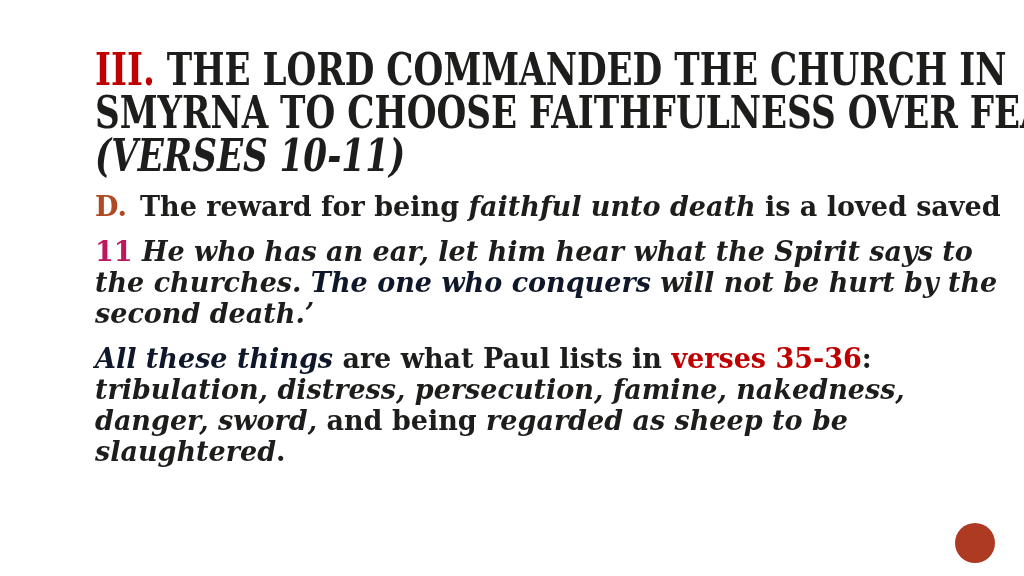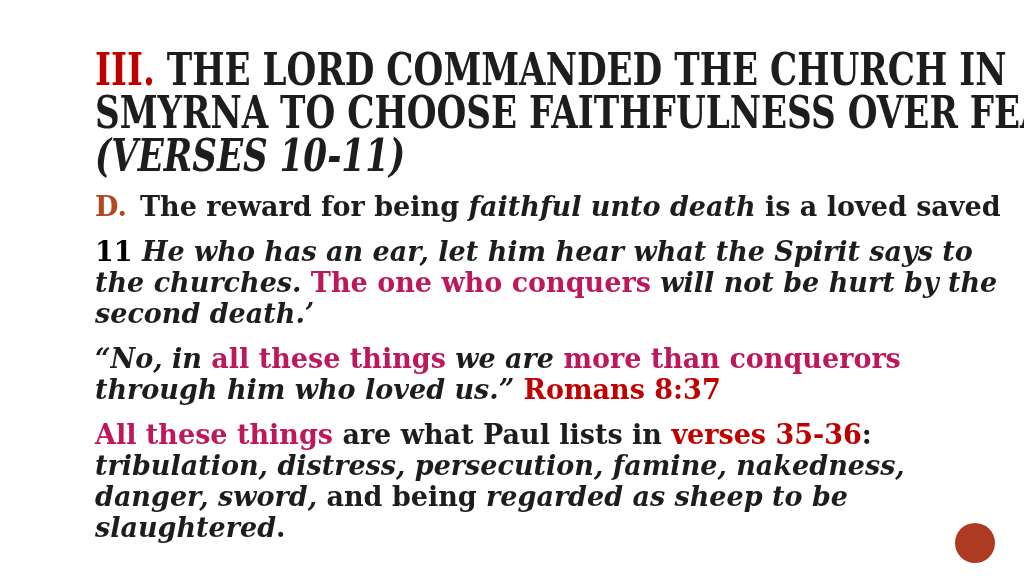--- a/index.html
+++ b/index.html
@@ -47,23 +47,23 @@
   }
   .para .marker {
     position: absolute;
     left: 0;
     top: 0;
     font-style: normal;
   }
   
   .seg.ink        { color: #1d1d1b; font-style: normal; }
   .seg.ink-i      { color: #1d1d1b; font-style: italic; }
-  .seg.blue-i     { color: #be185d; }
+  .seg.blue-i     { color: #0f172a; font-style: italic; }
   .seg.red        { color: #c00000; font-style: normal; }
-  .seg.bright-red { color: #000000; font-style: normal; }
+  .seg.bright-red { color: #be185d; font-style: normal; }
   .seg.rust       { color: #b04a24; font-style: normal; }
   
   .seal {
     position: absolute;
     left: 955px;
     top: 523px;
     width: 40px;
     height: 40px;
     border-radius: 50%;
     background: radial-gradient(circle,
@@ -86,24 +86,20 @@
         <div class="para hang">
           <span class="seg marker rust">D.</span>
           <div class="line"><span class="seg ink">The reward for being </span><span class="seg ink-i">faithful unto death</span><span class="seg ink"> is a loved saved</span></div>
         </div>
         <div class="para">
           <div class="line"><span class="seg bright-red">11 </span><span class="seg ink-i">He who has an ear, let him hear what the Spirit says to</span></div>
           <div class="line"><span class="seg ink-i">the churches. </span><span class="seg blue-i">The one who conquers</span><span class="seg ink-i"> will not be hurt by the</span></div>
           <div class="line"><span class="seg ink-i">second death.’</span></div>
         </div>
         <div class="para">
-          <div class="line"><span class="seg ink-i">“No, in </span><span class="seg blue-i">all these things</span><span class="seg ink-i"> we are </span><span class="seg blue-i">more than conquerors</span></div>
-          <div class="line"><span class="seg ink-i">through him who loved us.” </span><span class="seg red">Romans 8:37</span></div>
-        </div>
-        <div class="para">
           <div class="line"><span class="seg blue-i">All these things</span><span class="seg ink"> are what Paul lists in </span><span class="seg red">verses 35-36</span><span class="seg ink">:</span></div>
           <div class="line"><span class="seg ink-i">tribulation, distress, persecution, famine, nakedness,</span></div>
           <div class="line"><span class="seg ink-i">danger, sword,</span><span class="seg ink"> and being </span><span class="seg ink-i">regarded as sheep to be</span></div>
           <div class="line"><span class="seg ink-i">slaughtered</span><span class="seg ink">.</span></div>
         </div>
       </div>
   </div>
   <div class="seal"></div>
 </div>
 

